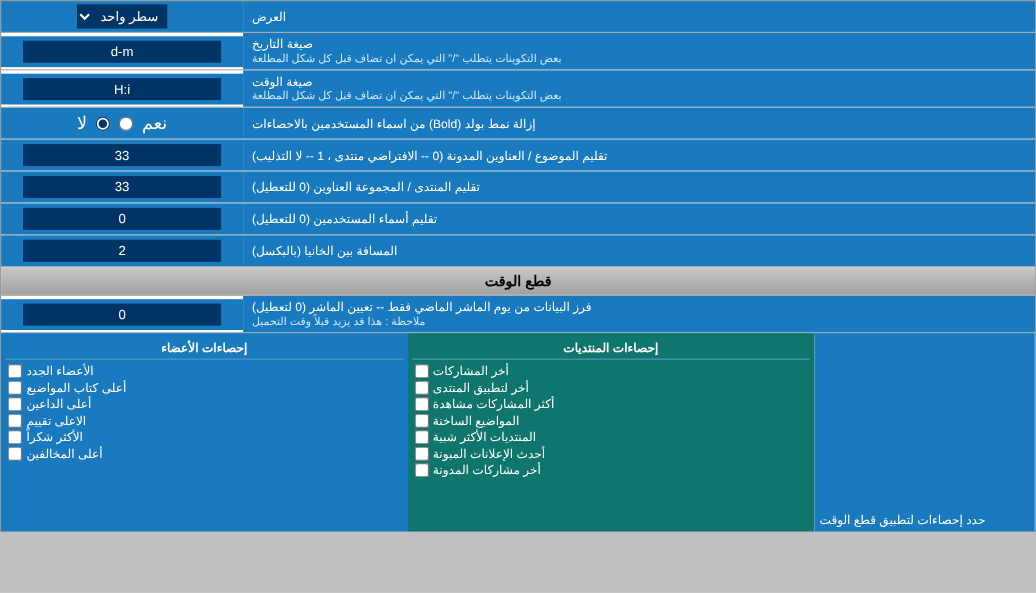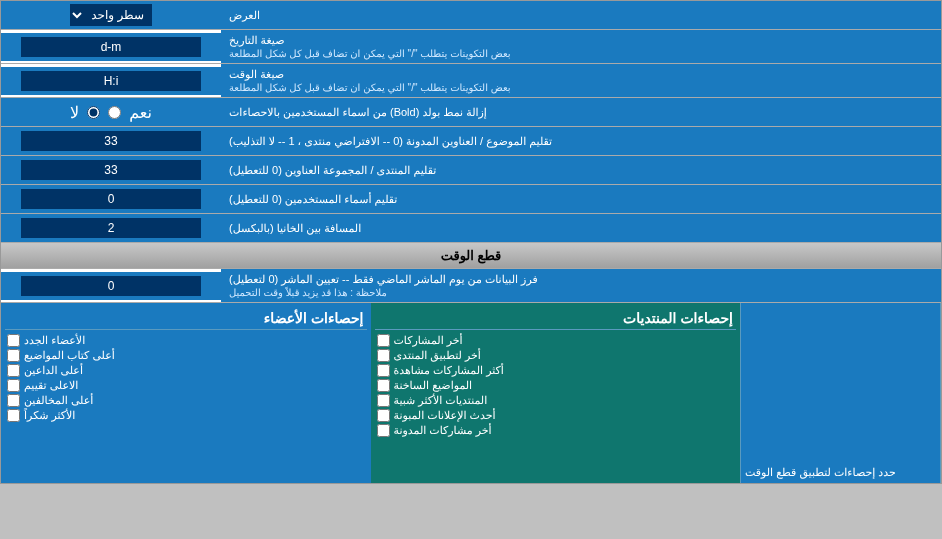--- a/index.html
+++ b/index.html
@@ -125,22 +125,22 @@
 
     .bottom-right {
       flex: 1;
       background: #1a7abf;
       padding: 4px;
     }
 
     .col-header {
       color: #fff;
       font-weight: bold;
-      font-size: 14px;
-      text-align: right;
+      font-size: 11px;
+      text-align: center;
       padding: 3px;
       border-bottom: 1px solid #5a9abf;
       margin-bottom: 3px;
     }
 
     .cb-item {
       display: flex;
       align-items: flex-start;
       justify-content: flex-end;
       gap: 4px;
@@ -305,23 +305,23 @@
       </div>
       <div class="cb-item">
         <span>أعلى الداعين</span>
         <input type="checkbox" style="">
       </div>
       <div class="cb-item">
         <span>الاعلى تقييم</span>
         <input type="checkbox" style="">
       </div>
       <div class="cb-item">
+        <span>الأكثر شكراً</span>
+        <input type="checkbox" style="">
+      </div>
+      <div class="cb-item">
         <span>أعلى المخالفين</span>
         <input type="checkbox" style="">
       </div>
-      <div class="cb-item">
-        <span>الأكثر شكراً</span>
-        <input type="checkbox" style="">
-      </div>
     </div>
   </div>
 
 </div>
 
 </body></html>

